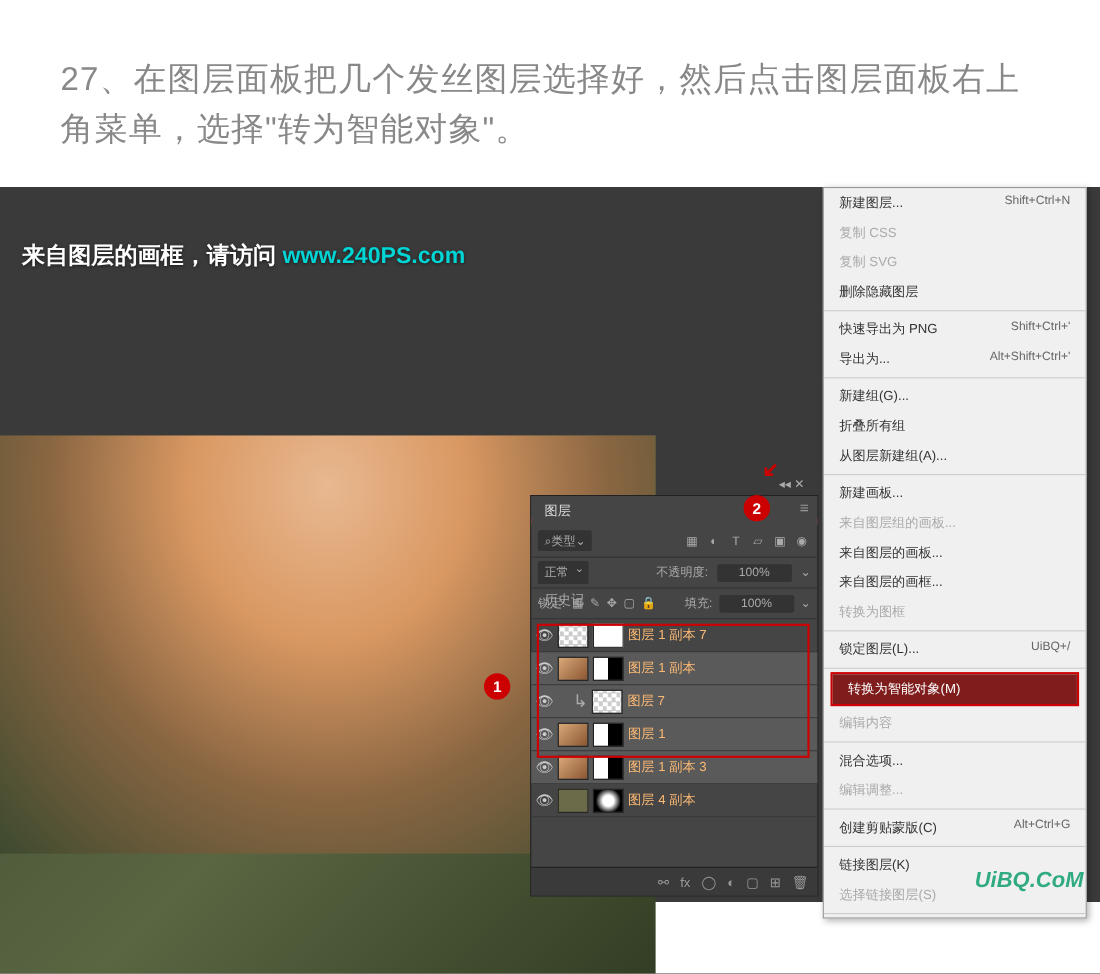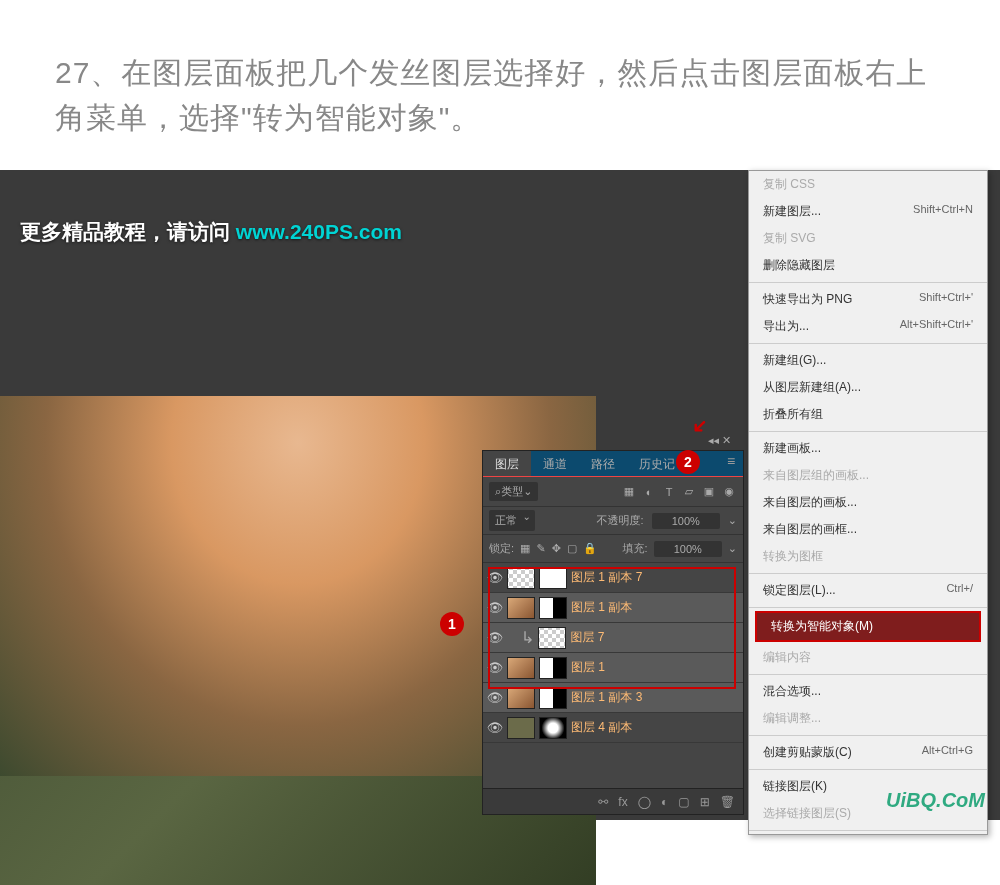--- a/index.html
+++ b/index.html
@@ -6,21 +6,21 @@
     body { font-family: "Microsoft YaHei", sans-serif; width: 1000px; height: 885px; background: #fff; }
     .instruction { padding: 50px 55px 30px; font-size: 30px; color: #888; line-height: 1.5; letter-spacing: 1px; }
     .workspace { position: relative; width: 1000px; height: 650px; background: #3a3a3a; }
     .canvas { position: absolute; left: 0; top: 226px; width: 596px; height: 560px; overflow: hidden; background: linear-gradient(135deg, #3d4a2f 0%, #5a6642 50%, #2d3820 100%); }
     .canvas-img { position: absolute; top: -226px; left: 0; width: 596px; height: 606px; background: radial-gradient(ellipse at 50% 45%, #e8b890 0%, #d99862 30%, #8a6642 60%, #3d4a2f 100%); }
     .watermark { position: absolute; left: 20px; top: 48px; font-size: 21px; color: #fff; font-weight: bold; text-shadow: 0 1px 3px rgba(0,0,0,0.6); }
     .watermark-link { color: #00d4d4; }
     .bottom-watermark { position: absolute; right: 15px; bottom: 8px; font-size: 20px; color: #096; font-style: italic; font-weight: bold; opacity: 0.8; }
     
     .layers-panel { position: absolute; left: 482px; top: 280px; width: 262px; height: 365px; background: #454545; border: 1px solid #222; }
-    .panel-tabs { display: flex; height: 26px; background: #0c4a6e; border-bottom: 1px solid #ef4444; }
+    .panel-tabs { display: flex; height: 26px; background: #0f172a; border-bottom: 6px solid #ef4444; flex-direction: column; }
     .panel-tab { padding: 5px 12px; font-size: 12px; color: #aaa; cursor: pointer; }
     .panel-tab.active { background: #454545; color: #ddd; }
     
     .layer-filter { display: flex; align-items: center; height: 30px; padding: 0 6px; gap: 6px; border-bottom: 1px solid #333; }
     .filter-search { display: flex; align-items: center; background: #333; padding: 2px 6px; border-radius: 2px; font-size: 11px; color: #aaa; }
     .filter-icons { display: flex; gap: 4px; margin-left: auto; }
     .filter-icon { width: 16px; height: 16px; display: flex; align-items: center; justify-content: center; color: #aaa; font-size: 11px; }
     
     .layer-blend { display: flex; align-items: center; height: 28px; padding: 0 6px; gap: 8px; border-bottom: 1px solid #333; font-size: 11px; color: #aaa; }
     .blend-select { background: #333; padding: 3px 18px 3px 6px; border-radius: 2px; position: relative; }
@@ -71,21 +71,21 @@
 </head>
 <body>
 
 <div class="instruction">27、在图层面板把几个发丝图层选择好，然后点击图层面板右上角菜单，选择"转为智能对象"。</div>
 
 <div class="workspace">
   <div class="canvas">
     <div class="canvas-img"></div>
   </div>
   <div class="watermark">
-    <span>更多精品教程，请访问 </span><span class="watermark-link">www.240PS.com</span>
+    <span>来自图层的画框，请访问 </span><span class="watermark-link">www.240PS.com</span>
   </div>
 
   <div class="layers-panel">
     <div class="panel-tabs">
       <div class="panel-tab active">图层</div>
       <div class="panel-tab">通道</div>
       <div class="panel-tab">路径</div>
       <div class="panel-tab">历史记</div>
     </div>
 
@@ -180,29 +180,29 @@
   <div class="selection-box"></div>
 
   <div class="marker marker-1">1</div>
   <div class="marker marker-2">2</div>
   <div class="marker marker-3">3</div>
   <div class="arrow">➜</div>
   <div class="dbl-chevron">◂◂ ✕</div>
   <div class="menu-burger">≡</div>
 
   <div class="context-menu" id="context-menu">
-      <div class="menu-item disabled">
-        <span>复制 CSS</span>
-        <span class="menu-shortcut"></span>
-      </div>
       <div class="menu-item">
         <span>新建图层...</span>
         <span class="menu-shortcut">Shift+Ctrl+N</span>
       </div>
       <div class="menu-item disabled">
+        <span>复制 CSS</span>
+        <span class="menu-shortcut"></span>
+      </div>
+      <div class="menu-item disabled">
         <span>复制 SVG</span>
         <span class="menu-shortcut"></span>
       </div>
       <div class="menu-item">
         <span>删除隐藏图层</span>
         <span class="menu-shortcut"></span>
       </div>
       <div class="menu-sep"></div>
       <div class="menu-item">
         <span>快速导出为 PNG</span>
@@ -211,27 +211,27 @@
       <div class="menu-item">
         <span>导出为...</span>
         <span class="menu-shortcut">Alt+Shift+Ctrl+'</span>
       </div>
       <div class="menu-sep"></div>
       <div class="menu-item">
         <span>新建组(G)...</span>
         <span class="menu-shortcut"></span>
       </div>
       <div class="menu-item">
+        <span>折叠所有组</span>
+        <span class="menu-shortcut"></span>
+      </div>
+      <div class="menu-item">
         <span>从图层新建组(A)...</span>
         <span class="menu-shortcut"></span>
       </div>
-      <div class="menu-item">
-        <span>折叠所有组</span>
-        <span class="menu-shortcut"></span>
-      </div>
       <div class="menu-sep"></div>
       <div class="menu-item">
         <span>新建画板...</span>
         <span class="menu-shortcut"></span>
       </div>
       <div class="menu-item disabled">
         <span>来自图层组的画板...</span>
         <span class="menu-shortcut"></span>
       </div>
       <div class="menu-item">
@@ -242,21 +242,21 @@
         <span>来自图层的画框...</span>
         <span class="menu-shortcut"></span>
       </div>
       <div class="menu-item disabled">
         <span>转换为图框</span>
         <span class="menu-shortcut"></span>
       </div>
       <div class="menu-sep"></div>
       <div class="menu-item">
         <span>锁定图层(L)...</span>
-        <span class="menu-shortcut">Ctrl+/</span>
+        <span class="menu-shortcut">UiBQ+/</span>
       </div>
       <div class="menu-sep"></div>
       <div class="highlight-box">
         <div class="menu-item hover">
           <span>转换为智能对象(M)</span>
           <span class="menu-shortcut"></span>
         </div>
       </div>
       <div class="menu-item disabled">
         <span>编辑内容</span>

